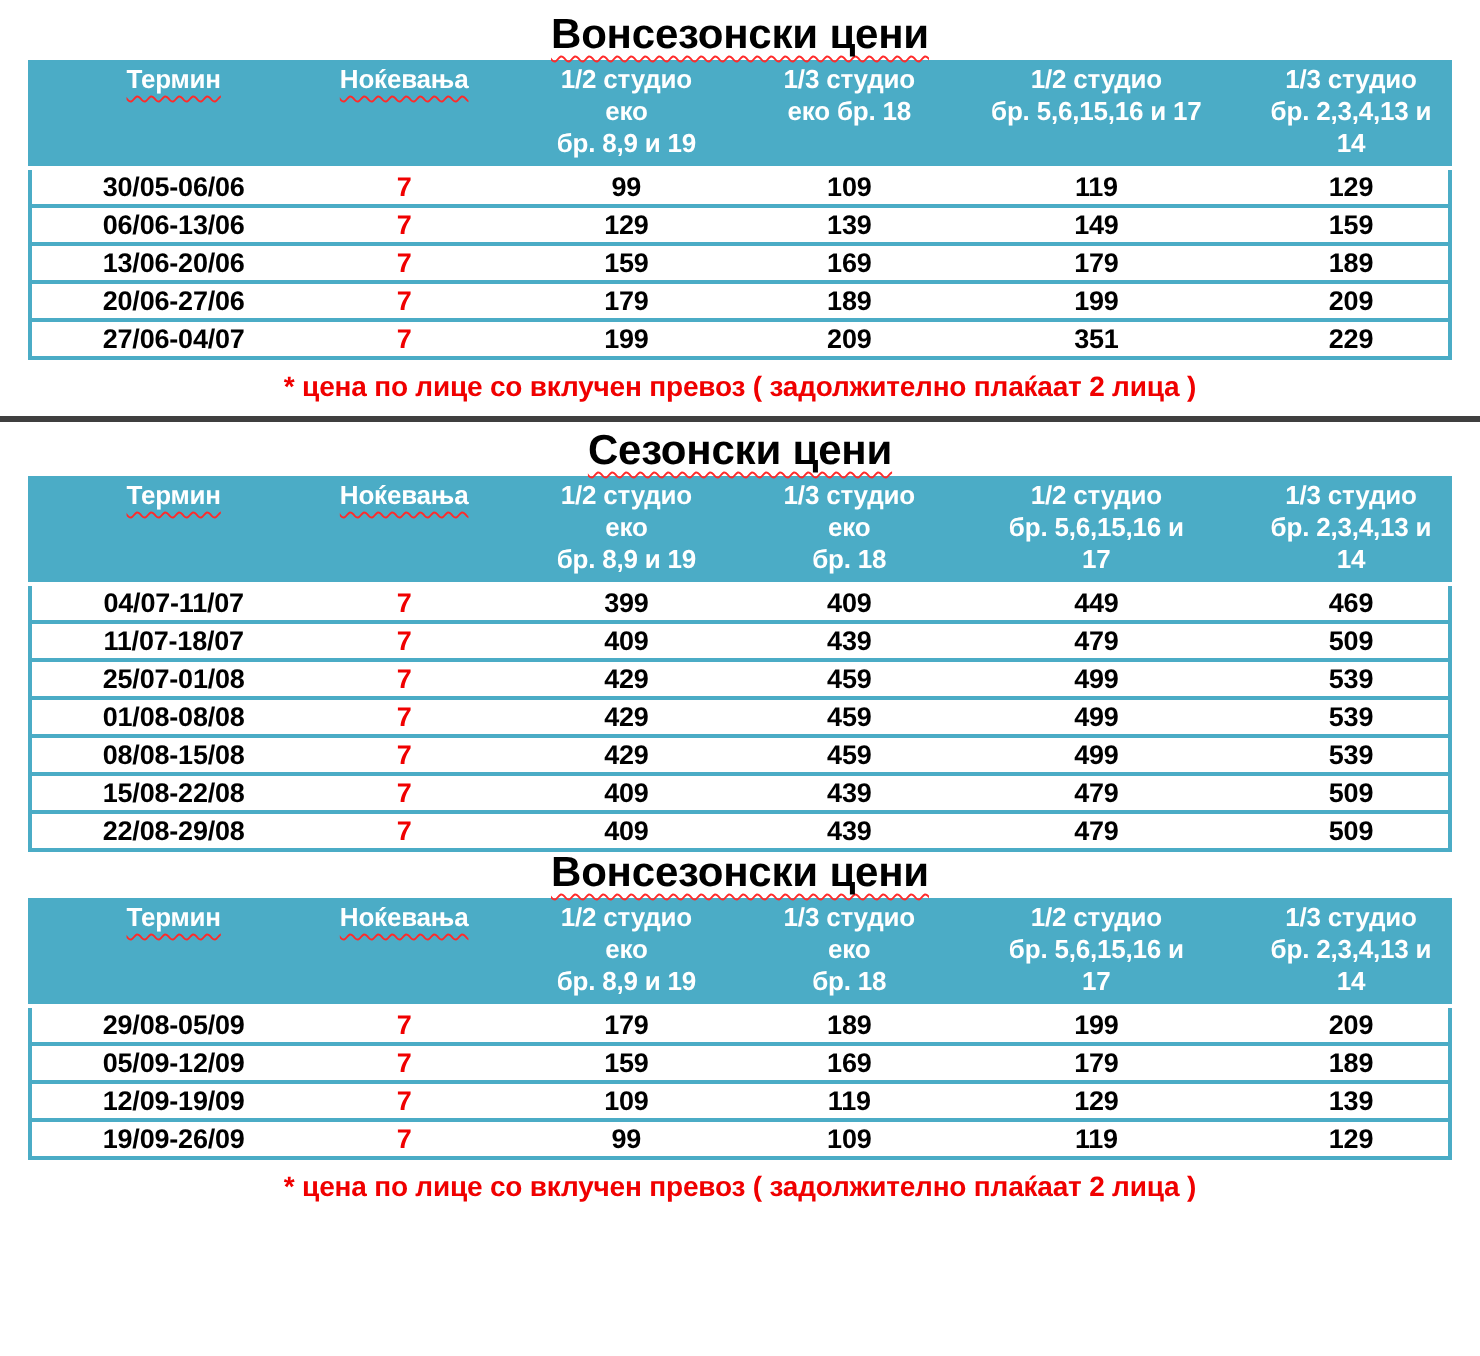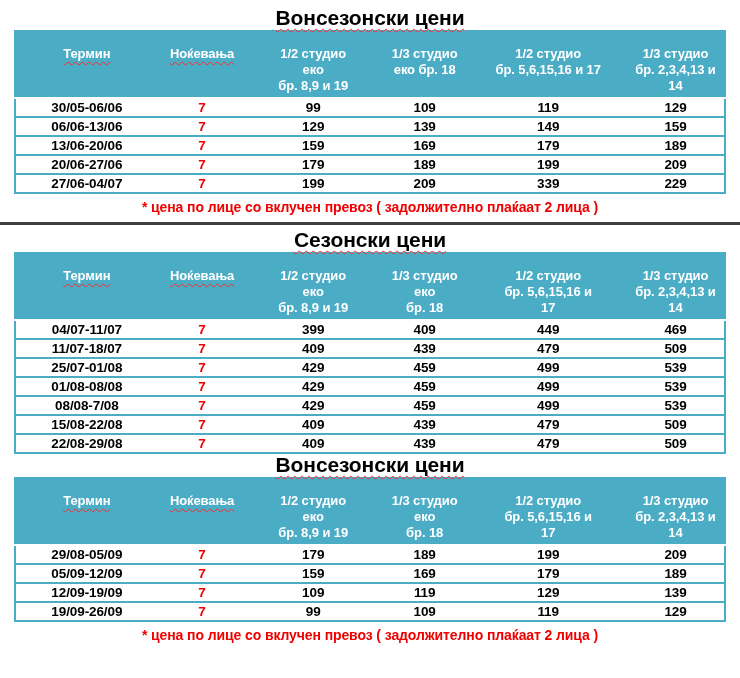--- a/index.html
+++ b/index.html
@@ -30,21 +30,21 @@
     text-decoration-skip-ink:none;
   }
   table{
     width:100%;border-collapse:collapse;
     border:2px solid var(--table-border);
     table-layout:fixed;
   }
   thead th{
     background:var(--header-bg);color:var(--header-text);
     font-size:13px;font-weight:bold;vertical-align:top;
-    padding:14px 2px 3px;line-height:16px;white-space:pre-line;
+    padding:0 2px 3px;line-height:16px;white-space:pre-line;
     border-bottom:2px solid #ffffff;
   }
   tbody td{
     text-align:center;font-size:13.5px;line-height:15px;
     height:15px;padding:1px 2px;background:#ffffff;
     border-bottom:2px solid var(--table-border);
   }
   tbody tr:last-child td{border-bottom:none;}
   td.c-red{color:var(--accent-red);}
   .footnote{
@@ -123,21 +123,21 @@
             <td>179</td>
             <td>189</td>
             <td>199</td>
             <td>209</td>
           </tr>
           <tr>
             <td>27/06-04/07</td>
             <td class="c-red">7</td>
             <td>199</td>
             <td>209</td>
-            <td>339</td>
+            <td>351</td>
             <td>229</td>
           </tr>
         </tbody>
     </table>
     <div class="footnote">* цена по лице со вклучен превоз ( задолжително плаќаат 2 лица )</div>
   </section>
 
   <hr class="divider">
 
   <section>
@@ -198,21 +198,21 @@
           </tr>
           <tr>
             <td>01/08-08/08</td>
             <td class="c-red">7</td>
             <td>429</td>
             <td>459</td>
             <td>499</td>
             <td>539</td>
           </tr>
           <tr>
-            <td>08/08-7/08</td>
+            <td>08/08-15/08</td>
             <td class="c-red">7</td>
             <td>429</td>
             <td>459</td>
             <td>499</td>
             <td>539</td>
           </tr>
           <tr>
             <td>15/08-22/08</td>
             <td class="c-red">7</td>
             <td>409</td>

